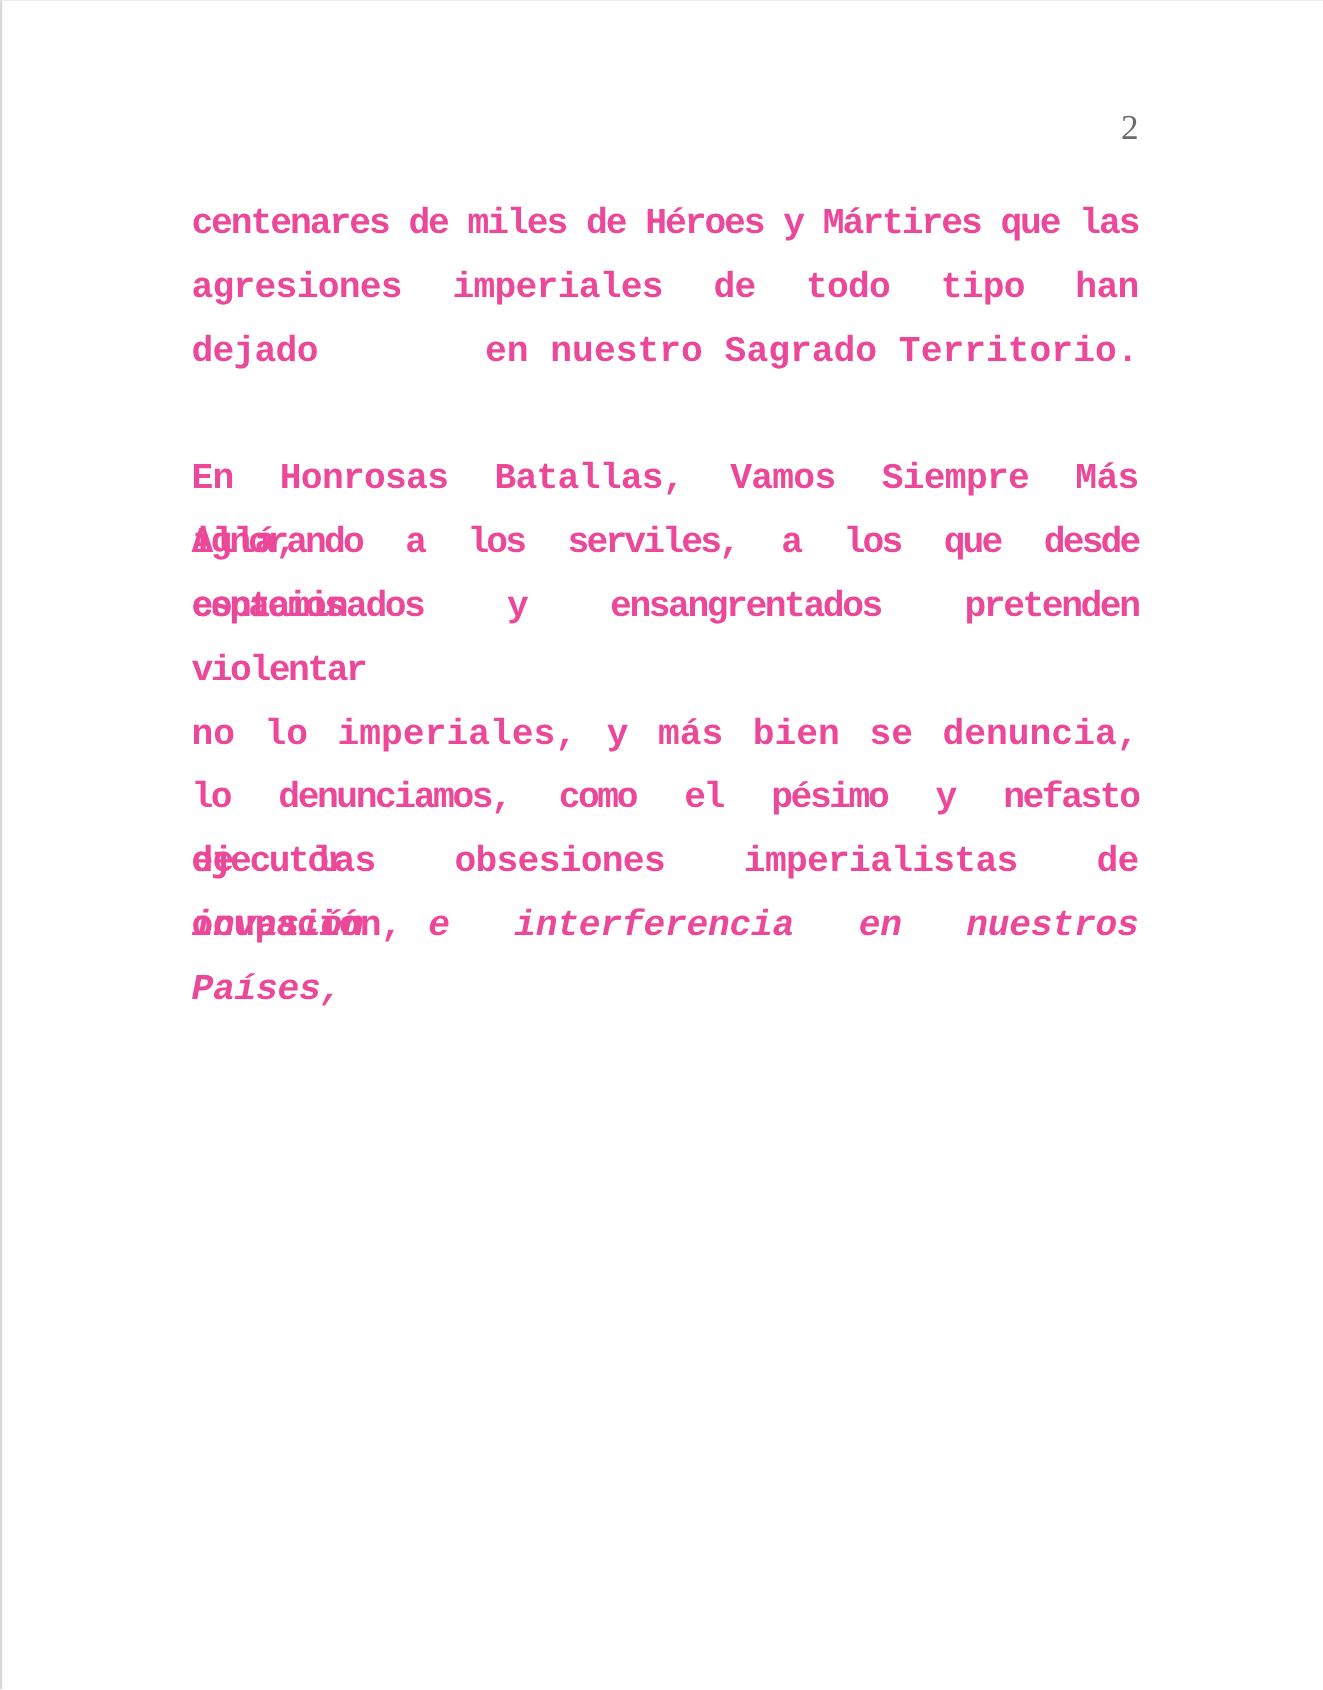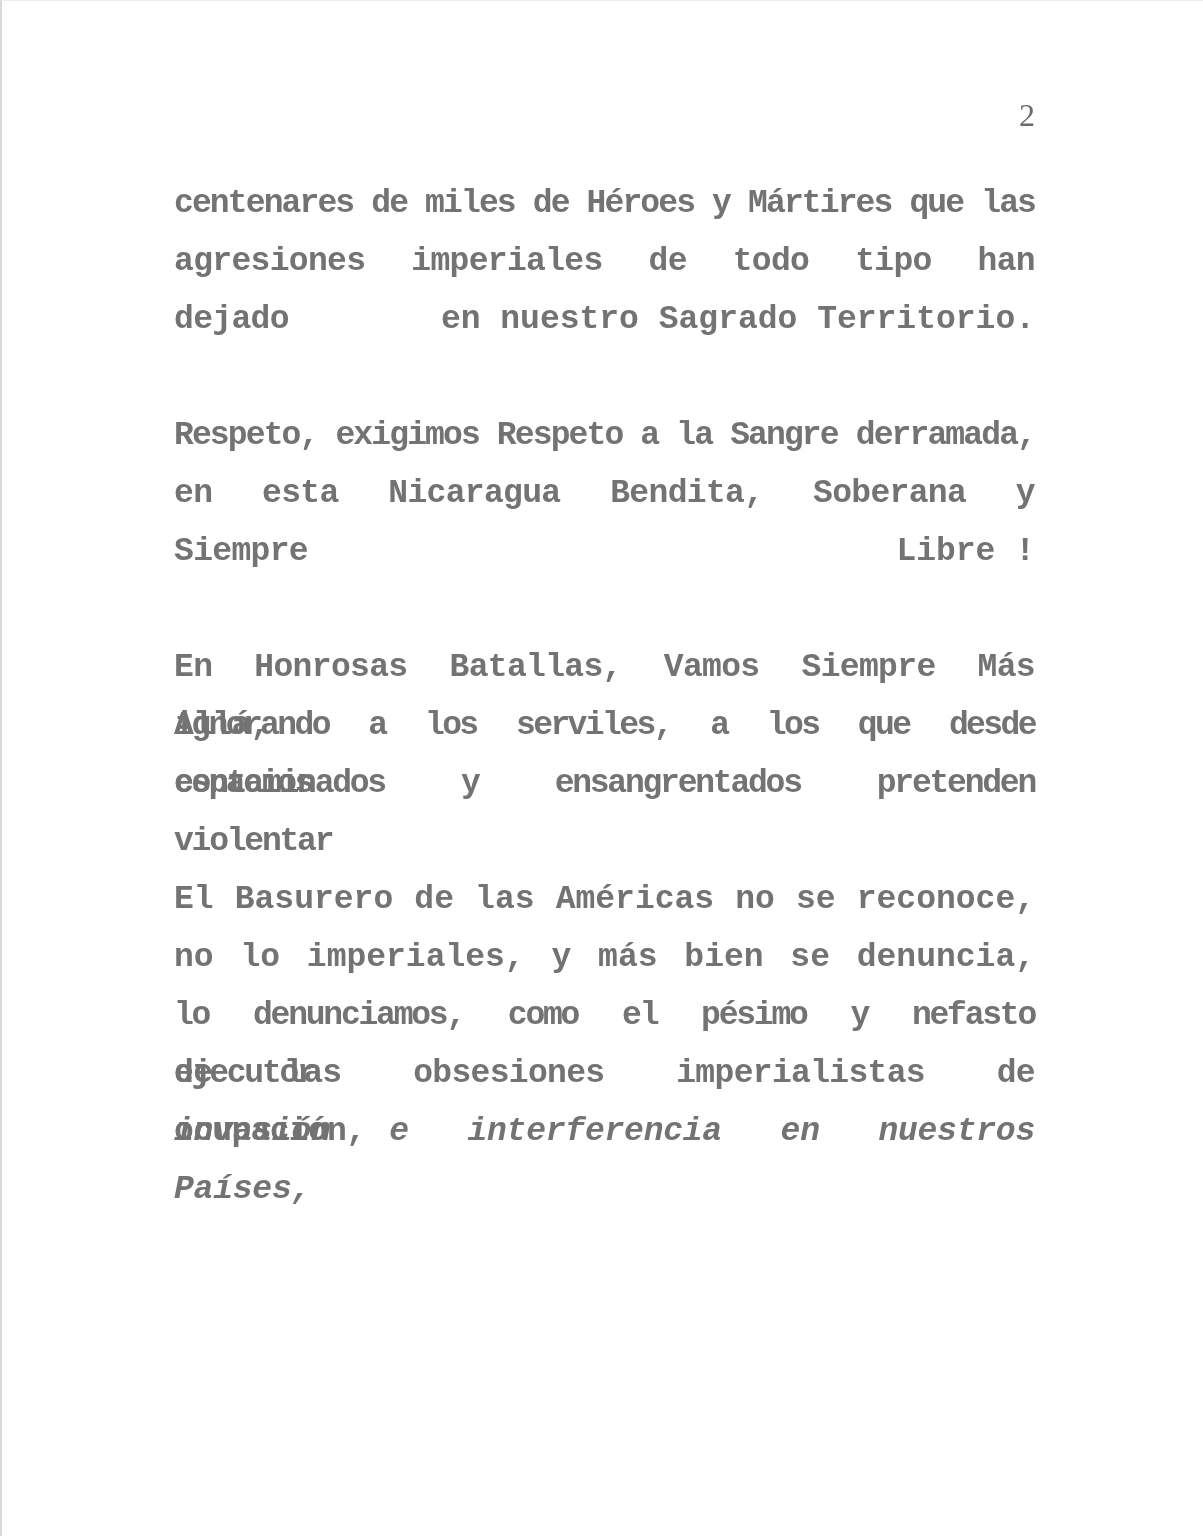--- a/index.html
+++ b/index.html
@@ -51,37 +51,31 @@
     white-space: normal;
     text-align: justify;
     text-align-last: justify;
   }
 </style>
 </head>
 <body>
 
 <div class="page" style="background: rgb(255, 255, 255);">
   <div class="page-number" style="color: rgb(107, 107, 107);">2</div>
-  <div class="document-body" style="color: #737373;">
+  <div class="document-body" style="color: #ec4899;">
       <div class="paragraph">
         <div class="line justify" style="letter-spacing: -1.875px;">centenares de miles de Héroes y Mártires que las</div>
         <div class="line justify" style="letter-spacing: -0.666667px;">agresiones imperiales de todo tipo han dejado</div>
         <div class="line" style="">en nuestro Sagrado Territorio.</div>
-      </div>
-      <div class="paragraph">
-        <div class="line justify" style="letter-spacing: -1.875px;">Respeto, exigimos Respeto a la Sangre derramada,</div>
-        <div class="line justify" style="letter-spacing: -0.666667px;">en esta Nicaragua Bendita, Soberana y Siempre</div>
-        <div class="line" style="">Libre !</div>
       </div>
       <div class="paragraph">
         <div class="line justify" style="letter-spacing: -0.666667px;">En Honrosas Batallas, Vamos Siempre Más Allá,</div>
         <div class="line justify" style="letter-spacing: -2.58px;">ignorando a los serviles, a los que desde espacios</div>
         <div class="line justify" style="letter-spacing: -2.22449px;">contaminados y ensangrentados pretenden violentar</div>
       </div>
       <div class="paragraph">
-        <div class="line justify" style="">El Basurero de las Américas no se reconoce,</div>
         <div class="line justify" style="">no lo imperiales, y más bien se denuncia,</div>
         <div class="line justify" style="letter-spacing: -2.22449px;">lo denunciamos, como el pésimo y nefasto ejecutor</div>
         <div class="line justify" style="letter-spacing: -0.666667px;">de las obsesiones imperialistas de ocupación,</div>
         <div class="line justify" style="letter-spacing: -0.227273px; font-style: italic;">invasión e interferencia en nuestros Países,</div>
       </div>
     </div>
 </div>
 
 </body></html>

